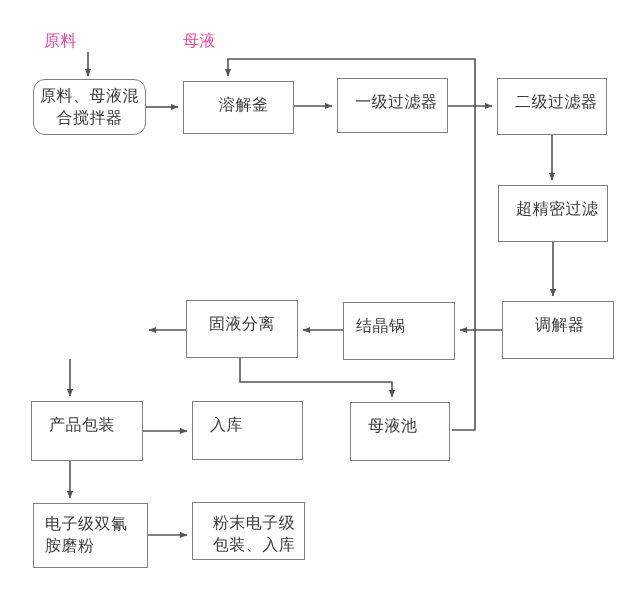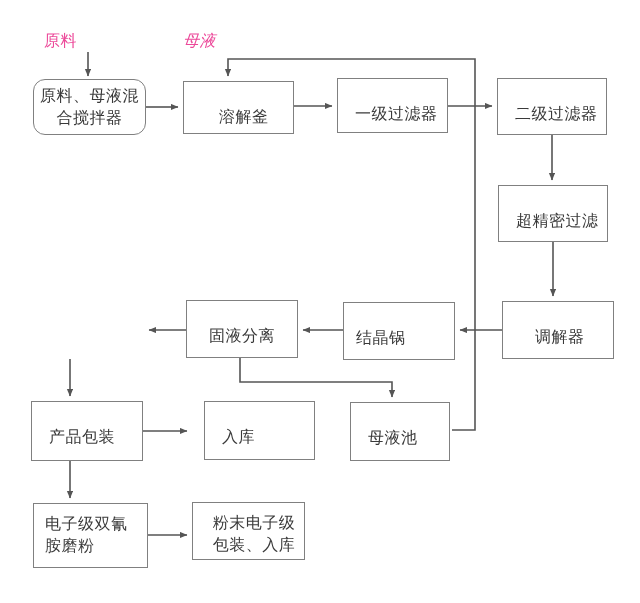--- a/index.html
+++ b/index.html
@@ -46,21 +46,21 @@
     justify-content: center;
     text-align: center;
     border-radius: 12px;
   }
   .node.lead {
     padding-top: 9px;
     padding-left: 11px;
     text-align: left;
   }
   .node.lead2 {
-    padding-top: 24px;
+    padding-top: 12px;
     padding-left: 12px;
     text-align: left;
   }
   .free-label {
     position: absolute;
     color: #ec4899;
     font-size: 16px;
     line-height: 20px;
     letter-spacing: 0.5px;
     white-space: nowrap;
@@ -108,21 +108,21 @@
 
       <path d="M70,461 L70,498" marker-end="url(#arrow)"></path>
 
       <path d="M148,535 L187,535" marker-end="url(#arrow)"></path>
 
     </g>
   </svg>
 
   <div class="free-label" style="left:44px; top:31px;">原料</div>
 
-  <div class="free-label" style="left:183px; top:31px;font-style:italic;">母液</div>
+  <div class="free-label" style="left:183px; top:31px;">母液</div>
 
   <div class="node center" style="left:33px; top:79px; width:113px; height:56px;">
     <span class="label">原料、母液混
 合搅拌器</span>
   </div>
 
   <div class="node lead2" style="left:183px; top:81px; width:111px; height:53px;">
     <span class="label" style="margin-left:23px;">溶解釜</span>
   </div>
 
@@ -148,21 +148,21 @@
 
   <div class="node lead2" style="left:186px; top:300px; width:112px; height:58px;">
     <span class="label" style="margin-left:10px;">固液分离</span>
   </div>
 
 
   <div class="node lead2" style="left:31px; top:401px; width:112px; height:60px;">
     <span class="label" style="margin-left:5px;">产品包装</span>
   </div>
 
-  <div class="node lead2" style="left:192px; top:401px; width:111px; height:59px;margin-left:12px;">
+  <div class="node lead2" style="left:192px; top:401px; width:111px; height:59px;">
     <span class="label" style="margin-left:5px;">入库</span>
   </div>
 
   <div class="node lead2" style="left:350px; top:402px; width:100px; height:59px;">
     <span class="label" style="margin-left:5px;">母液池</span>
   </div>
 
   <div class="node lead" style="left:33px; top:503px; width:115px; height:65px;">
     <span class="label">电子级双氰
 胺磨粉</span>

